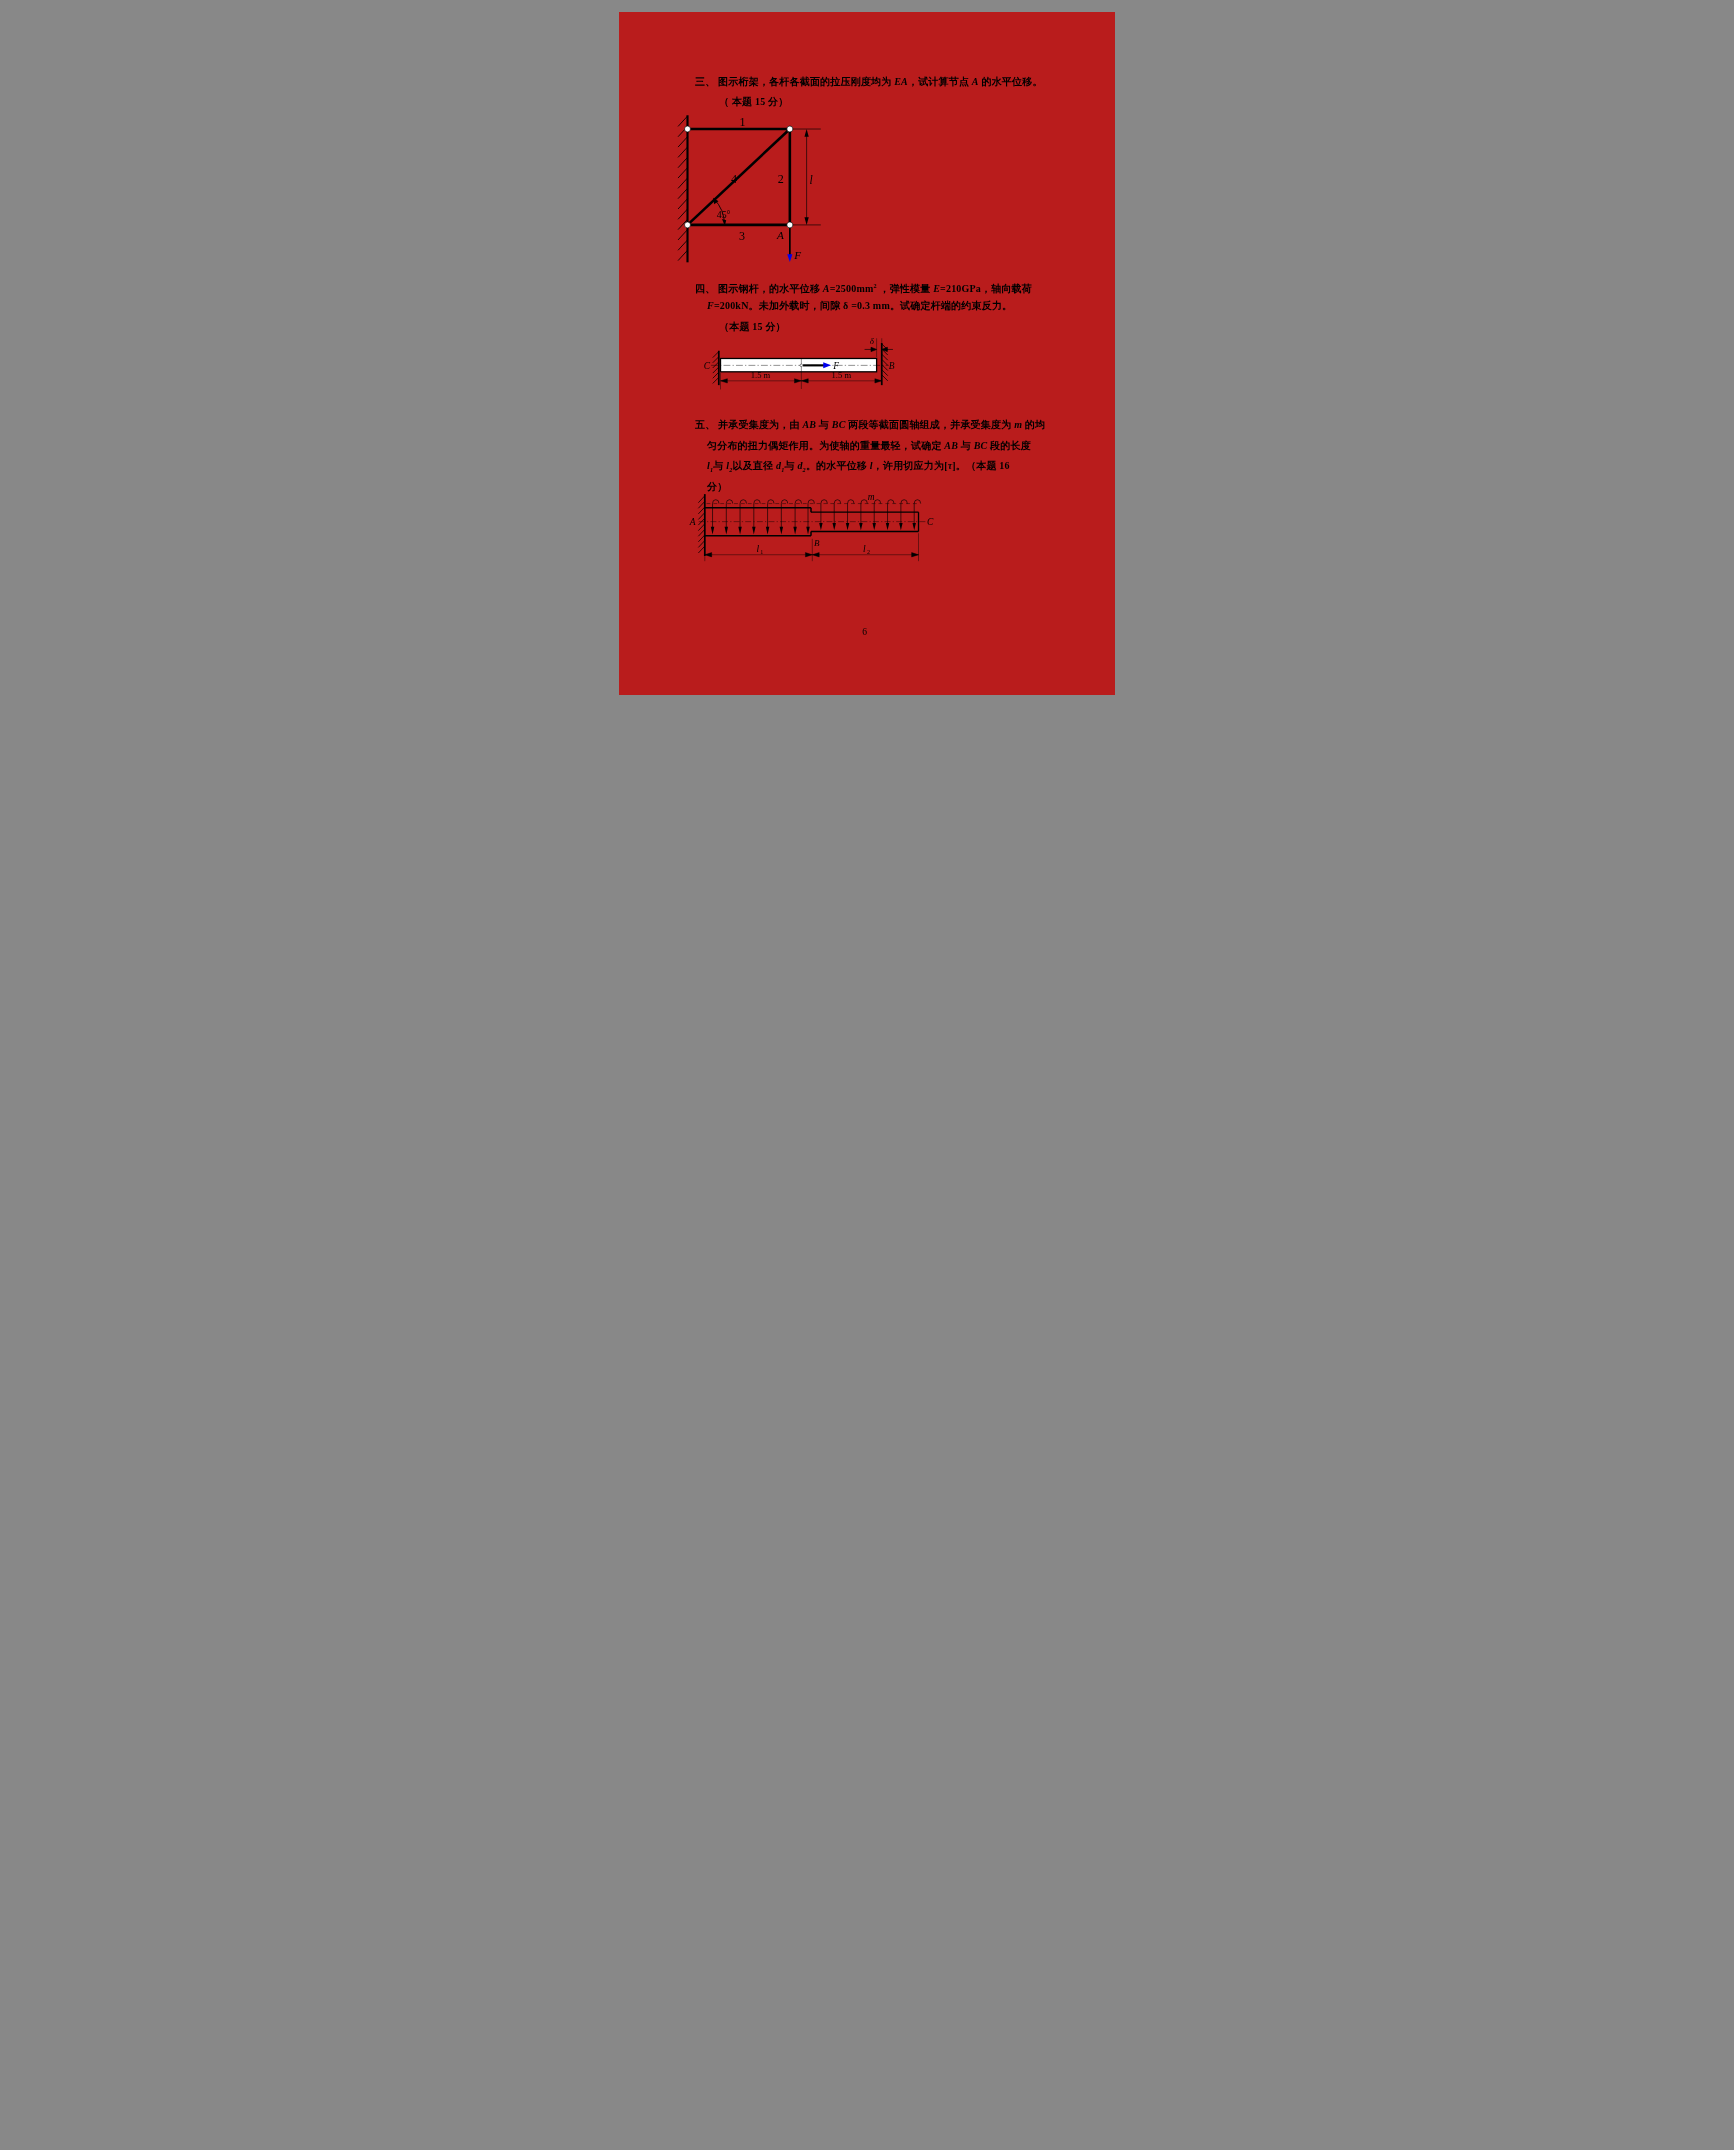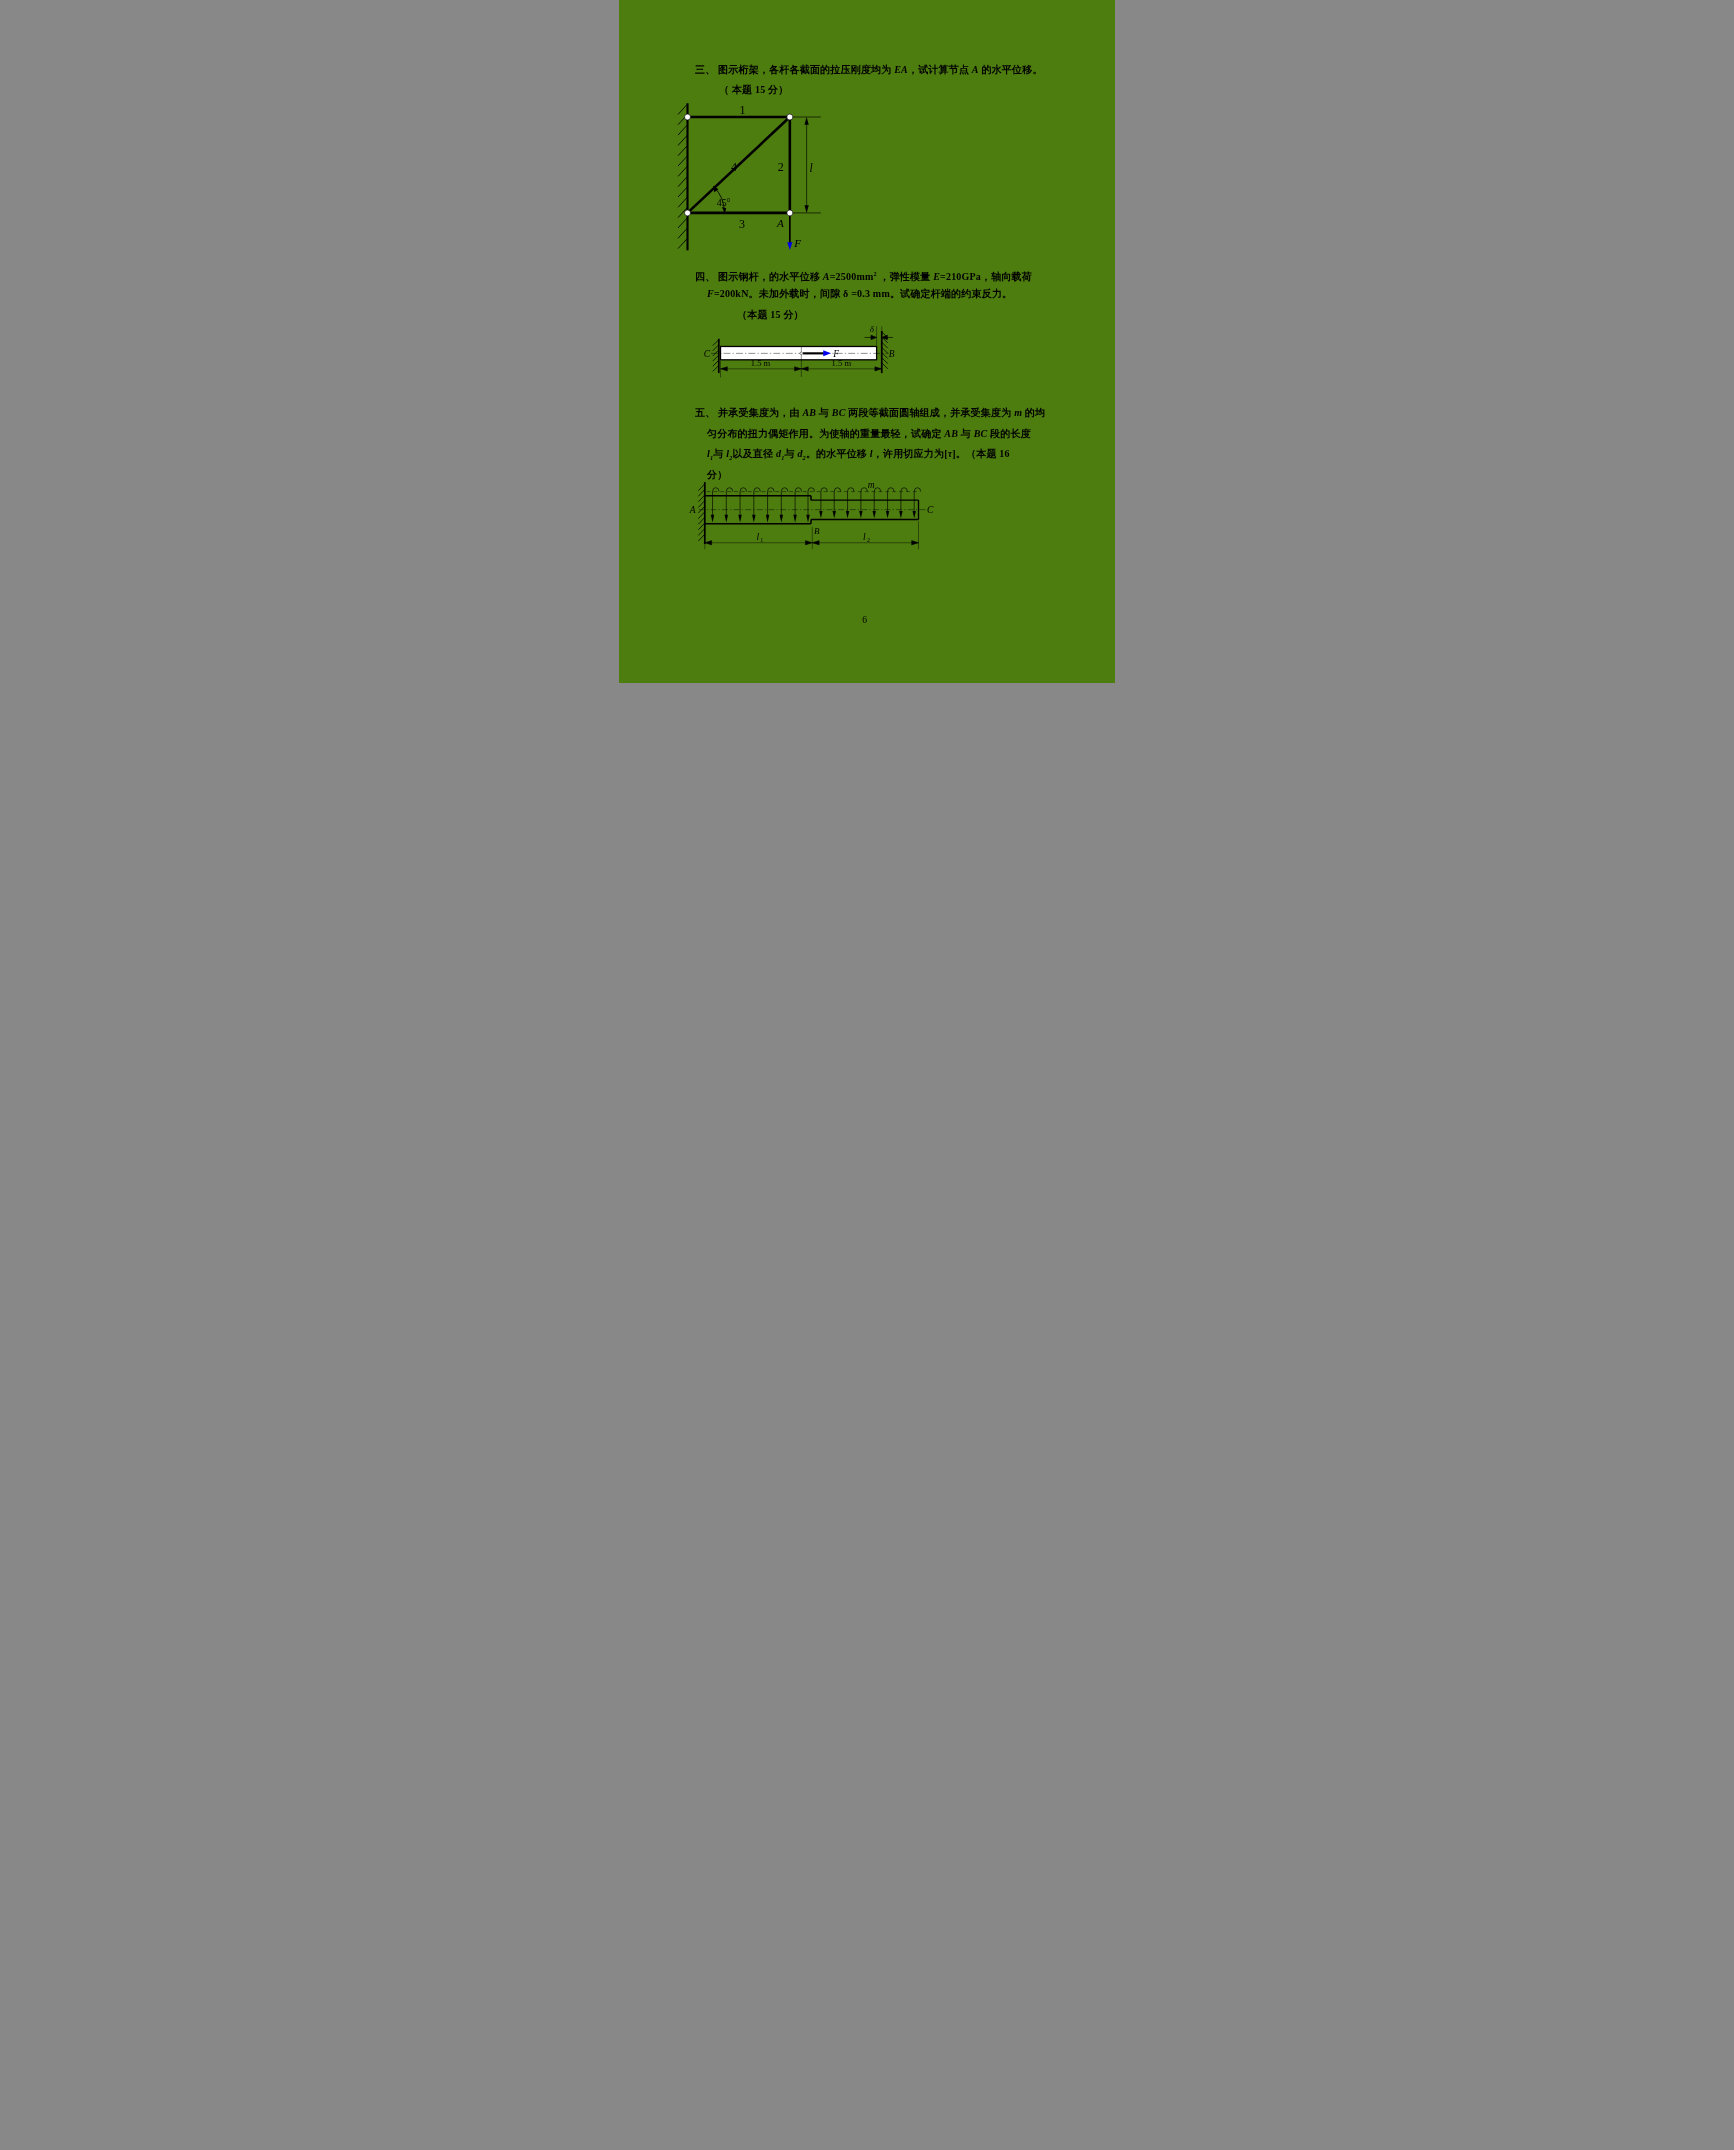--- a/index.html
+++ b/index.html
@@ -1,16 +1,16 @@
 <!DOCTYPE html>
 <html style="font-size:6.9px"><head>
 <meta charset="utf-8">
 <style>
   html,body{margin:0;padding:0;background:#888;}
-  #page{position:relative;width:496px;height:683px;background:#4d7c0f;margin:0 auto;overflow:hidden;
+  #page{position:relative;width:496px;height:683px;background:#b91c1c;margin:12px auto;overflow:hidden;
         font-family:"Liberation Serif","DejaVu Serif",serif;color:#000;}
   .stmt{position:absolute;font-size:10px;font-weight:600;line-height:13px;white-space:pre;
         letter-spacing:0.2px;color:#000;}
   .stmt .math{font-style:italic;}
   .stmt sub{font-size:0.62em;font-style:italic;}
   .stmt sup{font-size:0.62em;}
   .fig{position:absolute;}
   .fig line,.fig path{stroke:#000;}
   .dlabel{font-family:"Liberation Serif","DejaVu Serif",serif;fill:#000;}
   .it{font-style:italic;}
@@ -74,21 +74,21 @@
     <text class="dlabel" x="274" y="170" font-size="28" text-anchor="end">2</text>
     <text class="dlabel" x="177" y="302" font-size="28" text-anchor="middle">3</text>
     <text class="dlabel" x="118" y="252" font-size="23">45°</text>
     <text class="dlabel it" x="334" y="172" font-size="27">l</text>
     <text class="dlabel it" x="274" y="299" font-size="26" text-anchor="end">A</text>
     <text class="dlabel it" x="298" y="347" font-size="26">F</text>
   </svg>
 
   <div class="stmt" style="left:76px;top:267px;"><span>四、 图示钢杆，的水平位移 </span><span class="math">A</span><span>=2500mm</span><sup>2</sup><span> ，弹性模量 </span><span class="math">E</span><span>=210GPa，轴向载荷</span></div>
   <div class="stmt" style="left:88px;top:287px;"><span class="math">F</span><span>=200kN。未加外载时，间隙 δ =0.3 mm。试确定杆端的约束反力。</span></div>
-  <div class="stmt" style="left:118px;top:308px;"><span>（本题 15 分）</span></div>
+  <div class="stmt" style="left:100px;top:308px;"><span>（本题 15 分）</span></div>
 
   <svg class="fig" style="left:77px;top:320px;" width="215" height="65" viewBox="0 0 500 150">
     <g stroke="#000" stroke-width="1.8">
       <line x1="53" y1="45" x2="39" y2="59"></line>
         <line x1="53" y1="57" x2="39" y2="71"></line>
       <line x1="53" y1="69" x2="39" y2="83"></line>
         <line x1="53" y1="81" x2="39" y2="95"></line>
       <line x1="53" y1="93" x2="39" y2="107"></line>
         <line x1="53" y1="105" x2="39" y2="119"></line>
     </g>

